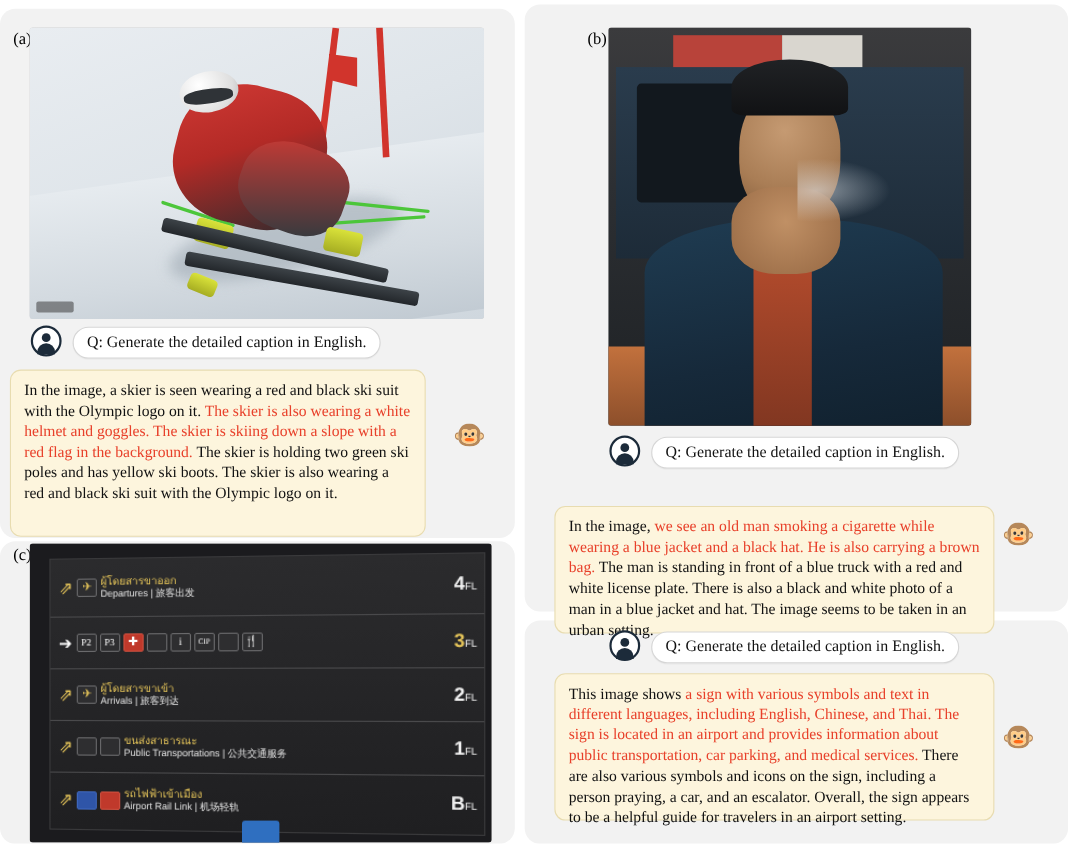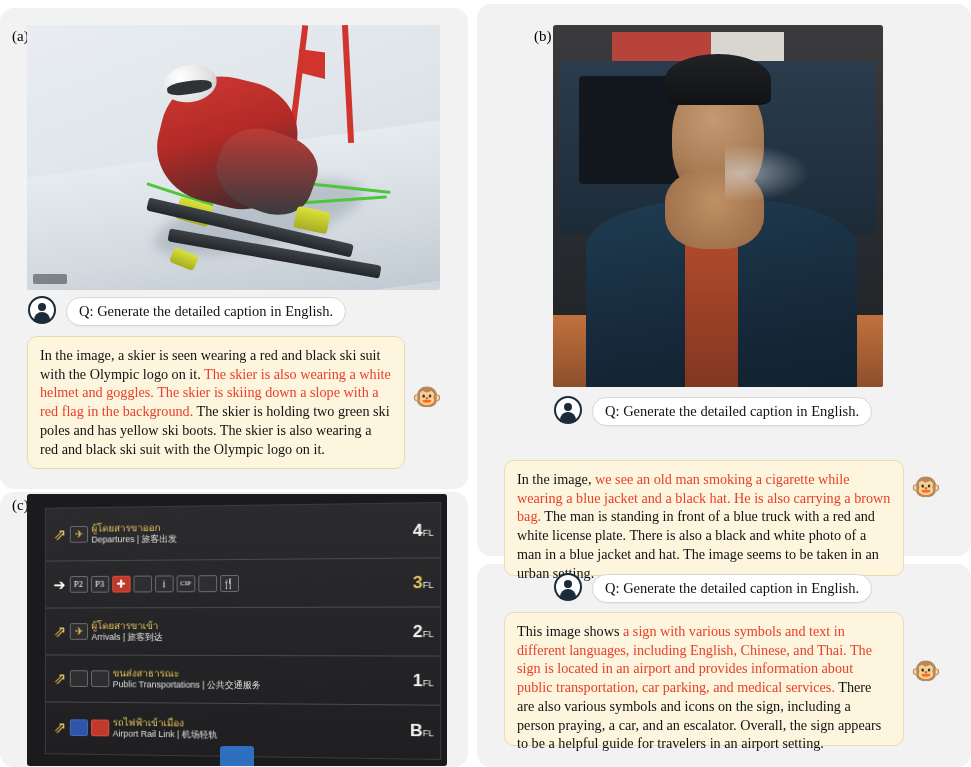--- a/index.html
+++ b/index.html
@@ -274,21 +274,21 @@
   <div class="ski-boot" style="left:144px; top:226px; width:26px; height:16px; transform:rotate(22deg);"></div>
 
   <div class="ski-plank" style="left:118px; top:196px; width:210px; height:13px; transform:rotate(13deg);"></div>
   <div class="ski-plank" style="left:140px; top:222px; width:215px; height:13px; transform:rotate(10deg);"></div>
   <div class="ski-watermark"></div>
 </div>
 
 <div class="avatar" style="left:28px; top:296px;"></div>
 <div class="qbubble" style="left:66px; top:297px;"><b>Q: Generate the detailed caption in English.</b></div>
 
-<div class="abubble" style="left:27px; top:336px; width:378px; height:133px;">
+<div class="abubble" style="left:9px; top:336px; width:378px; height:152px;">
   <span>In the image, a skier is seen wearing a red and black ski suit with the Olympic logo on it. </span><span class="hl">The skier is also wearing a white helmet and goggles. The skier is skiing down a slope with a red flag in the background.</span><span> The skier is holding two green ski poles and has yellow ski boots. The skier is also wearing a red and black ski suit with the Olympic logo on it.</span>
 </div>
 <div class="monkey" style="left:412px; top:383px;">🐵</div>
 
 <div class="tag" style="left:534px; top:28px;">(b)</div>
 
 <div class="photo" style="left:553px; top:25px; width:330px; height:362px;">
   <div class="b-bg"></div>
   <div class="b-truck"></div>
   <div class="b-windowdark"></div>

